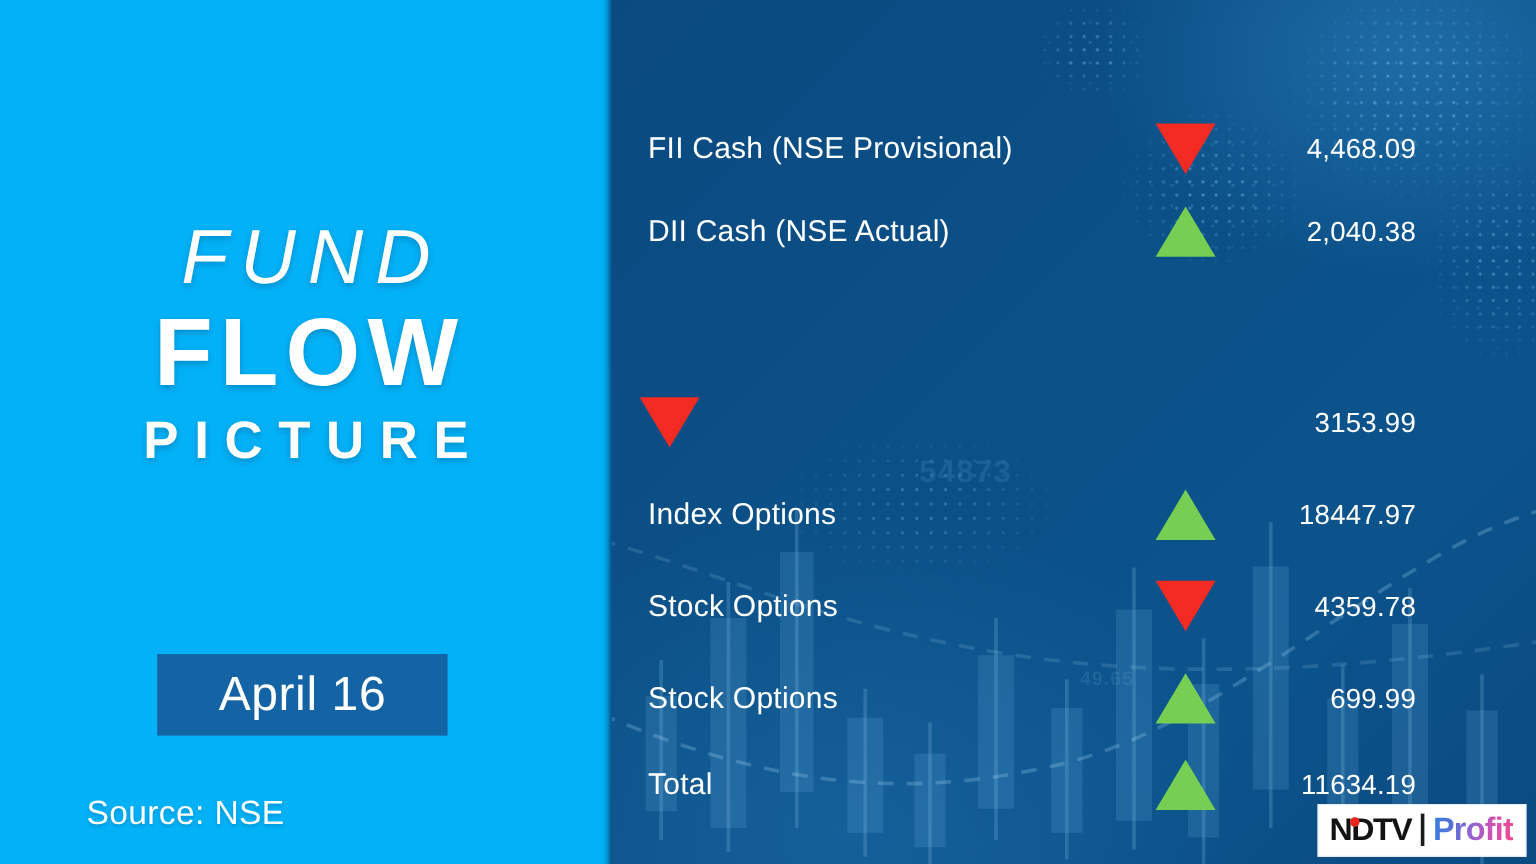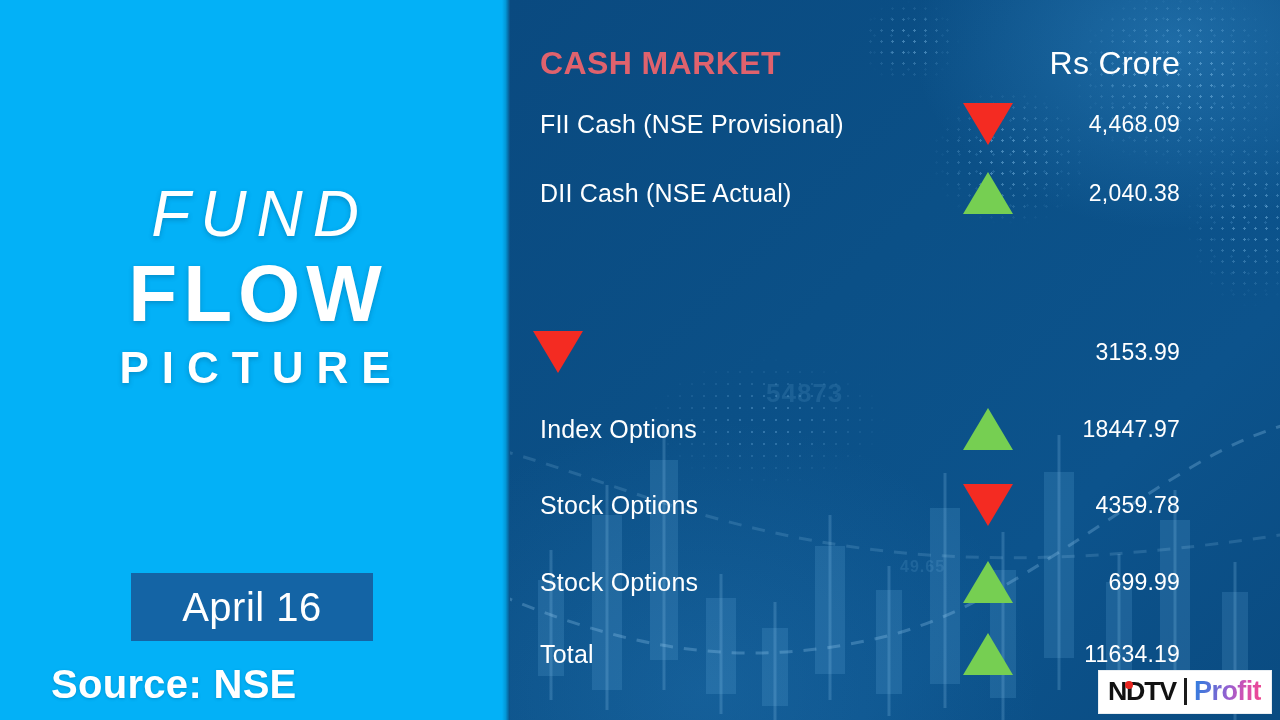--- a/index.html
+++ b/index.html
@@ -64,28 +64,28 @@
 
   .date-badge {
     position:absolute;
     left:131px; top:545px;
     width:242px; height:68px;
     background:#1464a5;
     color:#ffffff;
     font-size:40px;
     font-weight:500;
     letter-spacing:.5px;
-    display:flex; align-items:center; justify-content:center;margin-top:28px;
+    display:flex; align-items:center; justify-content:center;
   }
 
   .source {
     position:absolute;
-    left:51px; top:662px;
-    font-size:40px;
-    font-weight:700;
+    left:72px; top:662px;
+    font-size:28px;
+    font-weight:400;
     color:#ffffff;
     letter-spacing:.3px;
     text-shadow:0 1px 3px rgba(0,60,100,.25);
   }
 
   
   .right-panel {
     position:relative;
     width:770px; height:720px;
     flex:0 0 770px;
@@ -340,24 +340,20 @@
         <path d="M-10 205 C 120 260, 230 278, 360 250 C 470 228, 560 150, 680 78 C 720 54, 750 42, 790 30" fill="none" stroke="rgba(165,215,250,.26)" stroke-width="3" stroke-dasharray="13 11"></path>
         <path d="M-10 60 C 90 88, 170 126, 300 150 C 420 172, 560 178, 790 142" fill="none" stroke="rgba(165,215,250,.16)" stroke-width="3" stroke-dasharray="13 11"></path>
       </svg>
 
       <div class="ghost-num" style="left:256px; top:-12px;">54873</div>
       <div class="ghost-num" style="left:390px; top:168px; font-size:16px;">49.65</div>
     </div>
 
     <div class="content">
 
-      <div class="header-row">
-        <div class="header-title">CASH MARKET</div>
-        <div class="header-unit">Rs Crore</div>
-      </div>
 
       <div class="row" style="top:96px;">
         <div class="label">FII Cash (NSE Provisional)</div>
         <div class="arrow-cell">
           <span class="tri down"></span>
         </div>
         <div class="value">4,468.09</div>
       </div>
 
       <div class="row" style="top:165px;">

